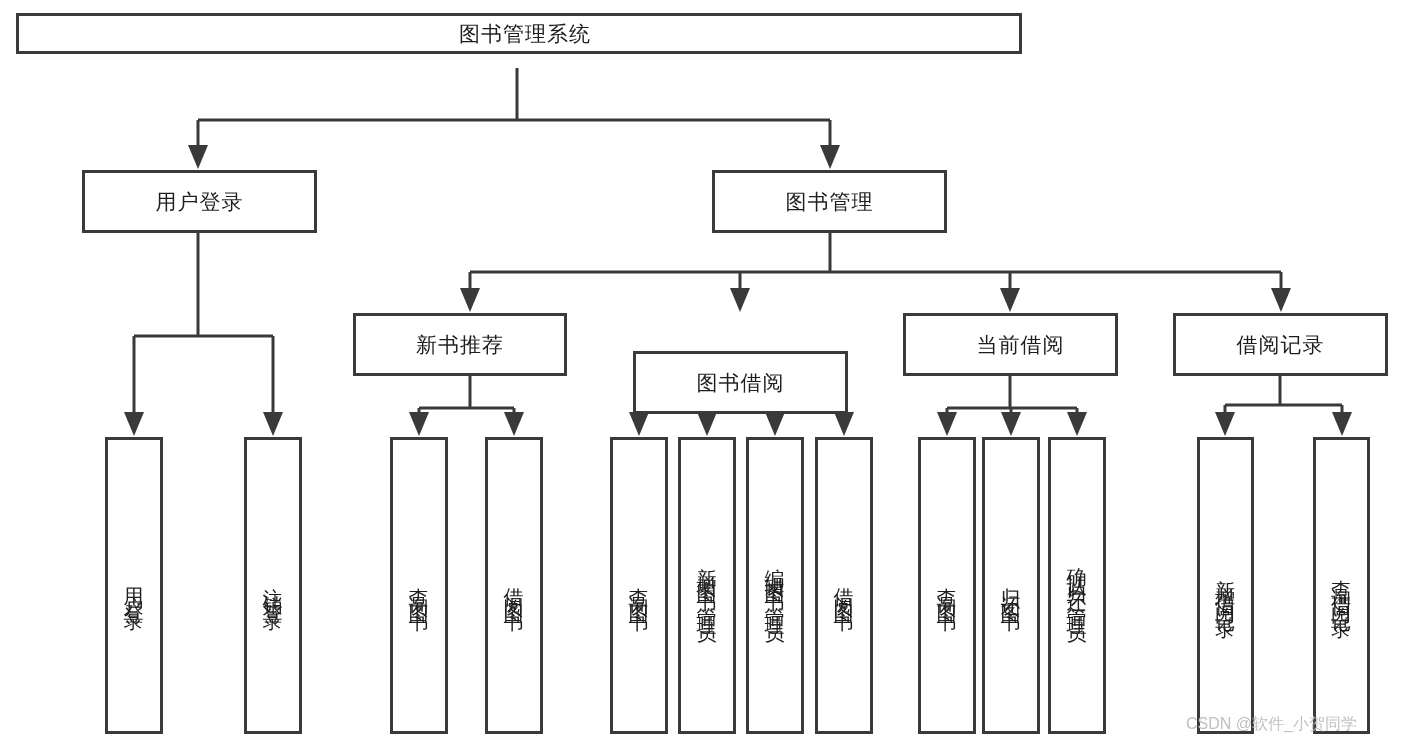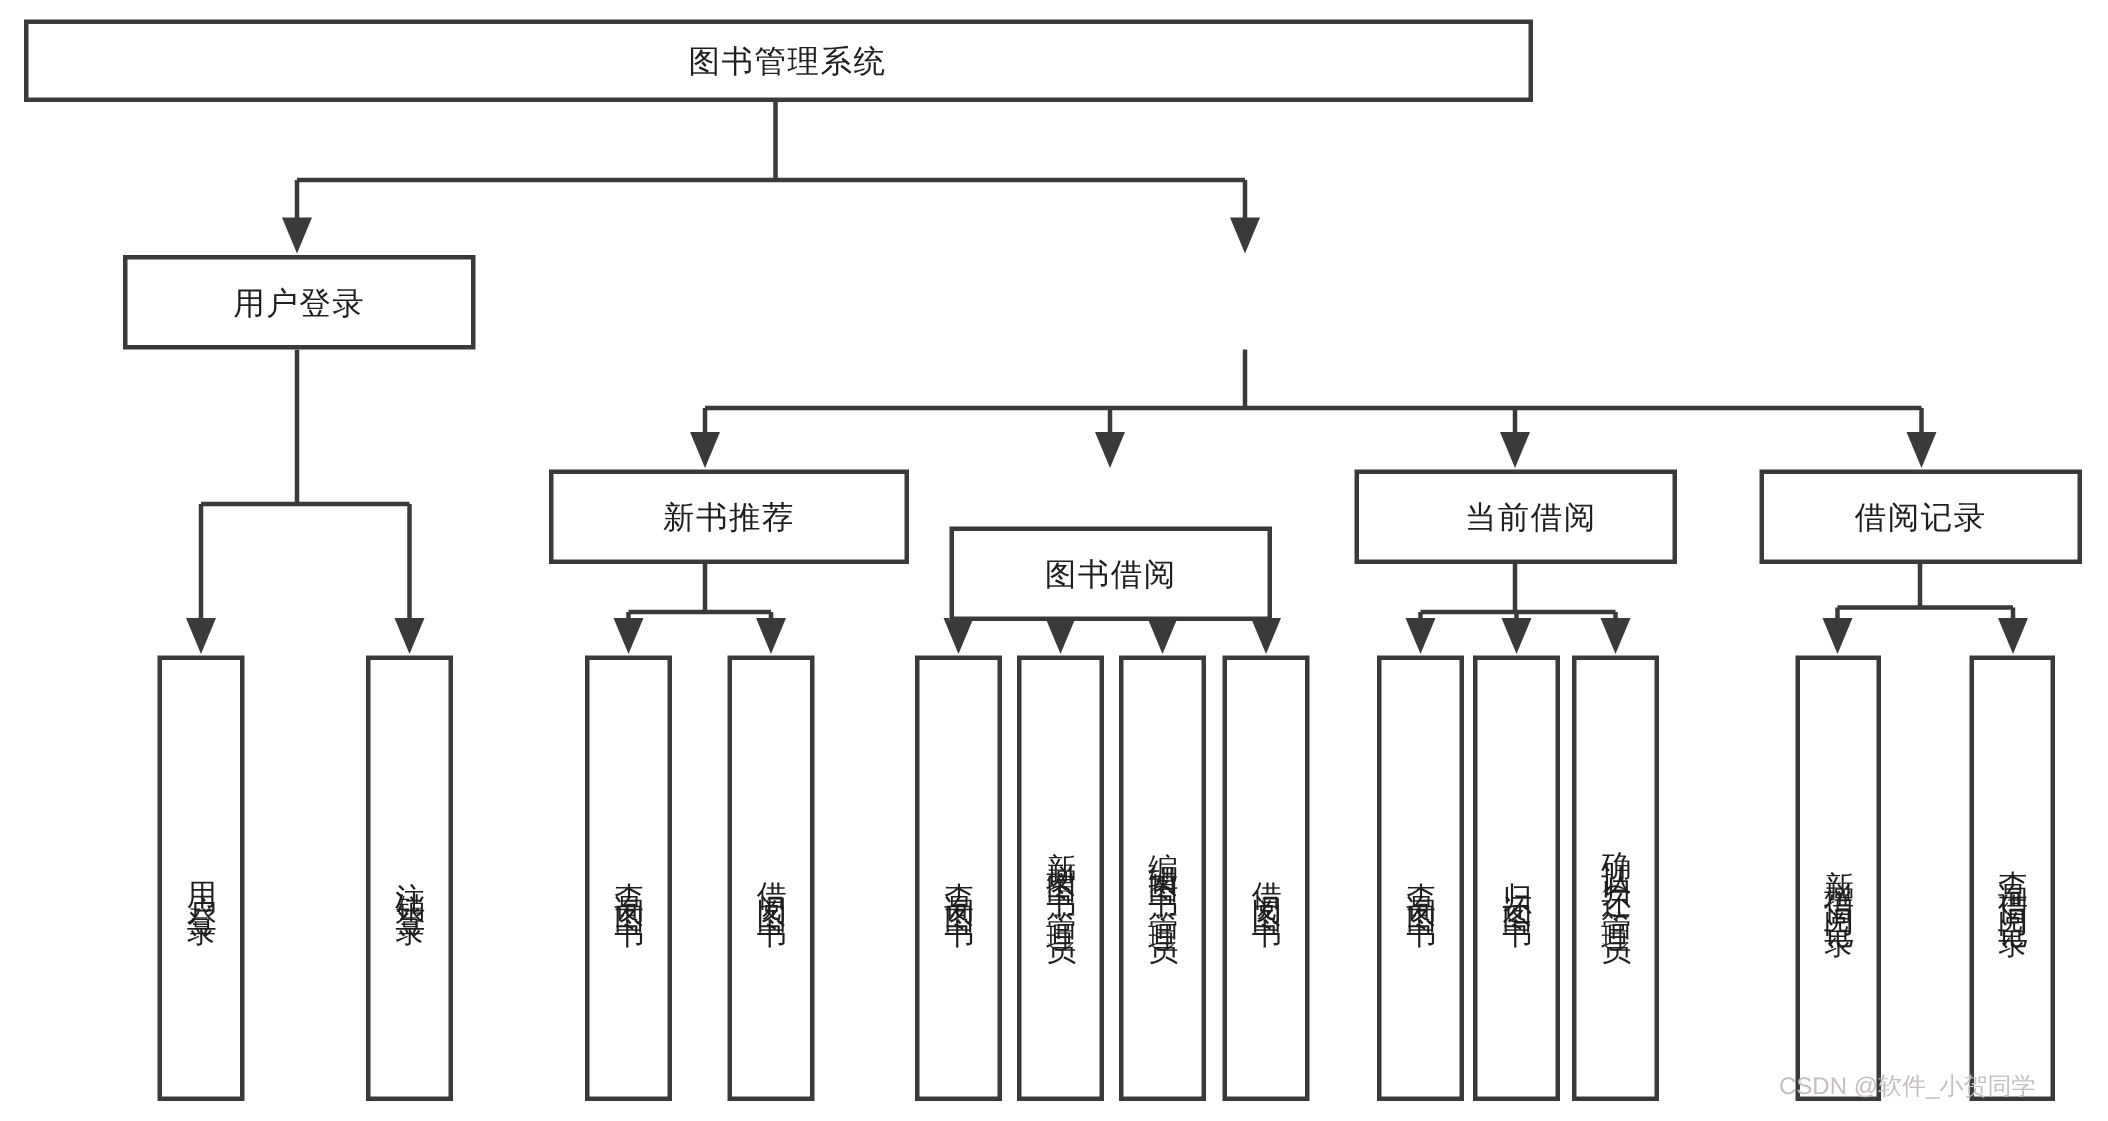--- a/index.html
+++ b/index.html
@@ -86,25 +86,26 @@
       <polygon points="765,412 785,412 775,436"></polygon>
       <polygon points="834,412 854,412 844,436"></polygon>
       <polygon points="937,412 957,412 947,436"></polygon>
       <polygon points="1001,412 1021,412 1011,436"></polygon>
       <polygon points="1067,412 1087,412 1077,436"></polygon>
       <polygon points="1215,412 1235,412 1225,436"></polygon>
       <polygon points="1332,412 1352,412 1342,436"></polygon>
     </g>
   </svg>
 
-  <div class="box" style="left:16px; top:13px; width:1006px; height:55px;padding-left:12px;">图书管理系统</div>
+  <div class="box" style="left:16px; top:13px; width:1006px; height:41px;padding-left:12px;">图书管理系统</div>
 
   <div class="box" style="left:82px; top:170px; width:235px; height:63px;">用户登录</div>
+  <div class="box" style="left:712px; top:170px; width:235px; height:63px;">图书管理</div>
 
-  <div class="box" style="left:366px; top:313px; width:240px; height:63px;">新书推荐</div>
+  <div class="box" style="left:353px; top:313px; width:214px; height:63px;">新书推荐</div>
   <div class="box" style="left:633px; top:313px; width:215px; height:63px;margin-top:38px;">图书借阅</div>
   <div class="box" style="left:903px; top:313px; width:215px; height:63px;padding-left:20px;">当前借阅</div>
   <div class="box" style="left:1173px; top:313px; width:215px; height:63px;">借阅记录</div>
 
   <div class="box vbox" style="left:105px; top:437px; width:58px; height:297px;">用户登录</div>
   <div class="box vbox" style="left:244px; top:437px; width:58px; height:297px;">注销登录</div>
 
   <div class="box vbox" style="left:390px; top:437px; width:58px; height:297px;">查询图书</div>
   <div class="box vbox" style="left:485px; top:437px; width:58px; height:297px;">借阅图书</div>
 

